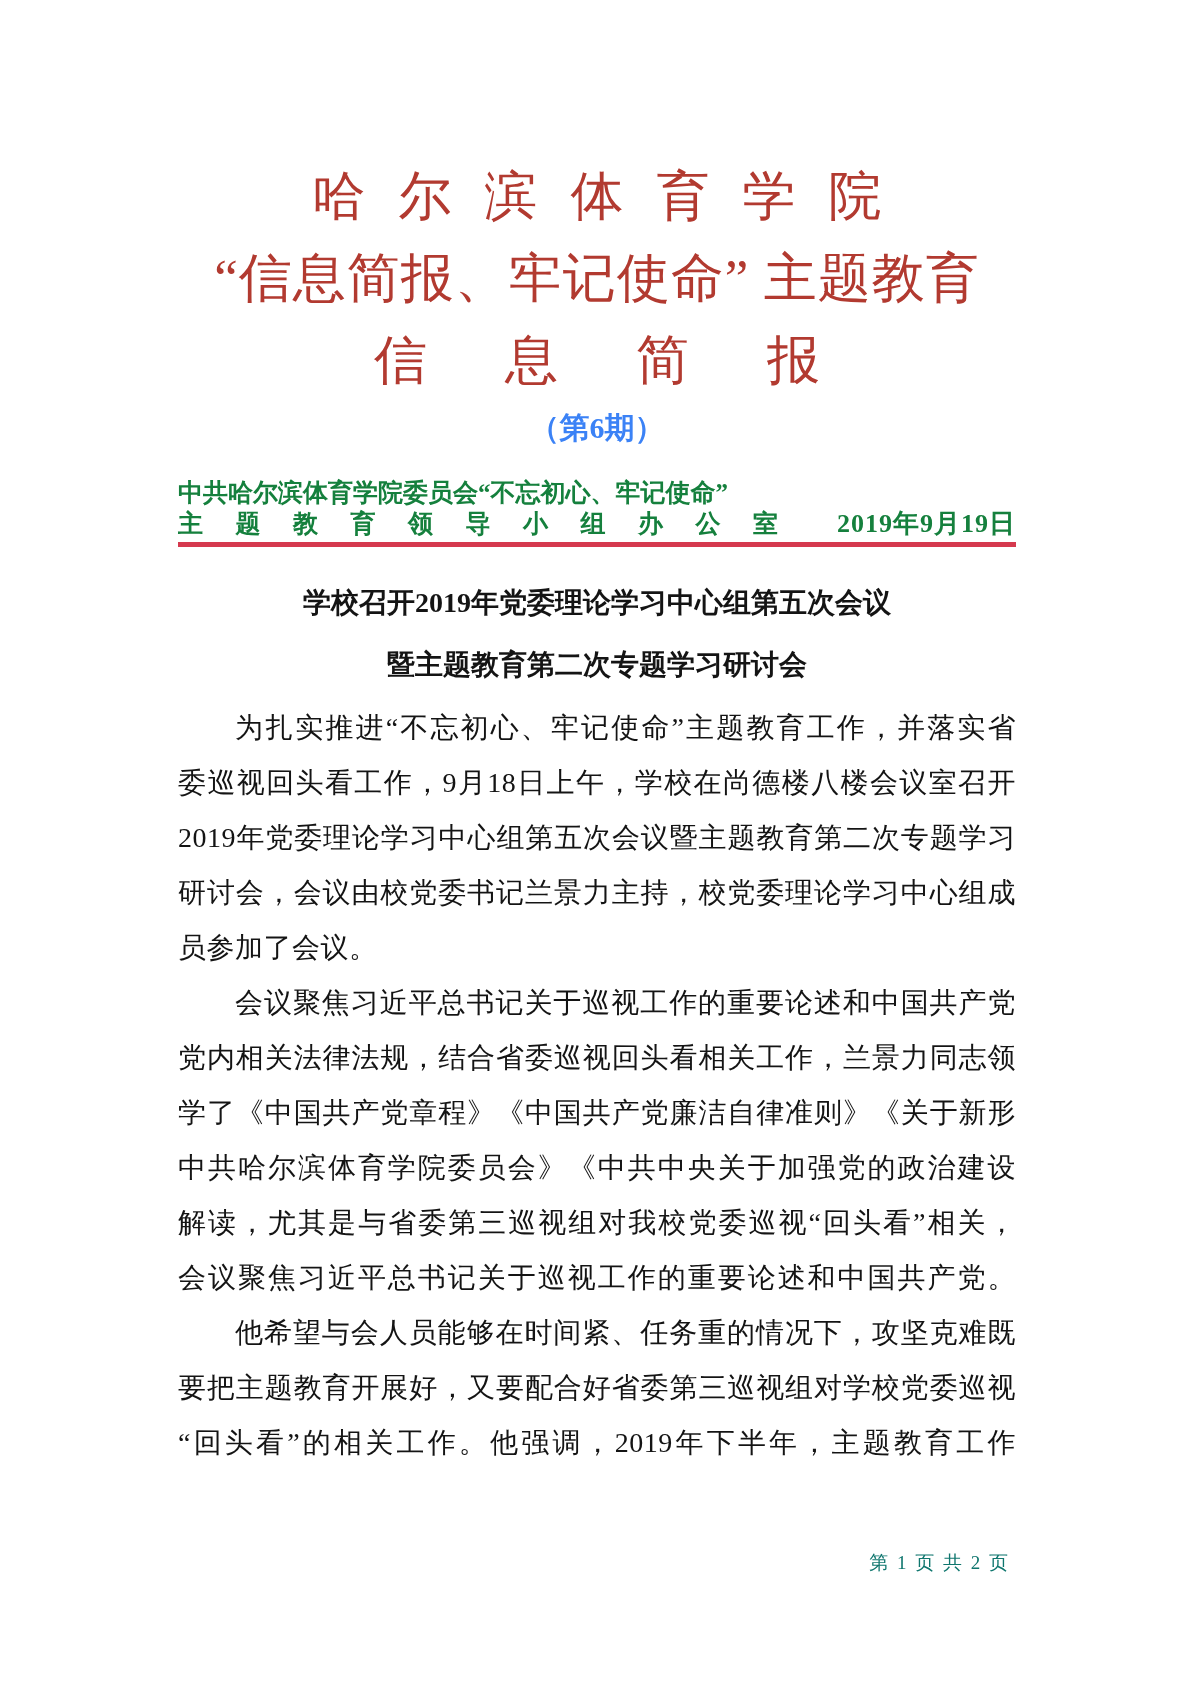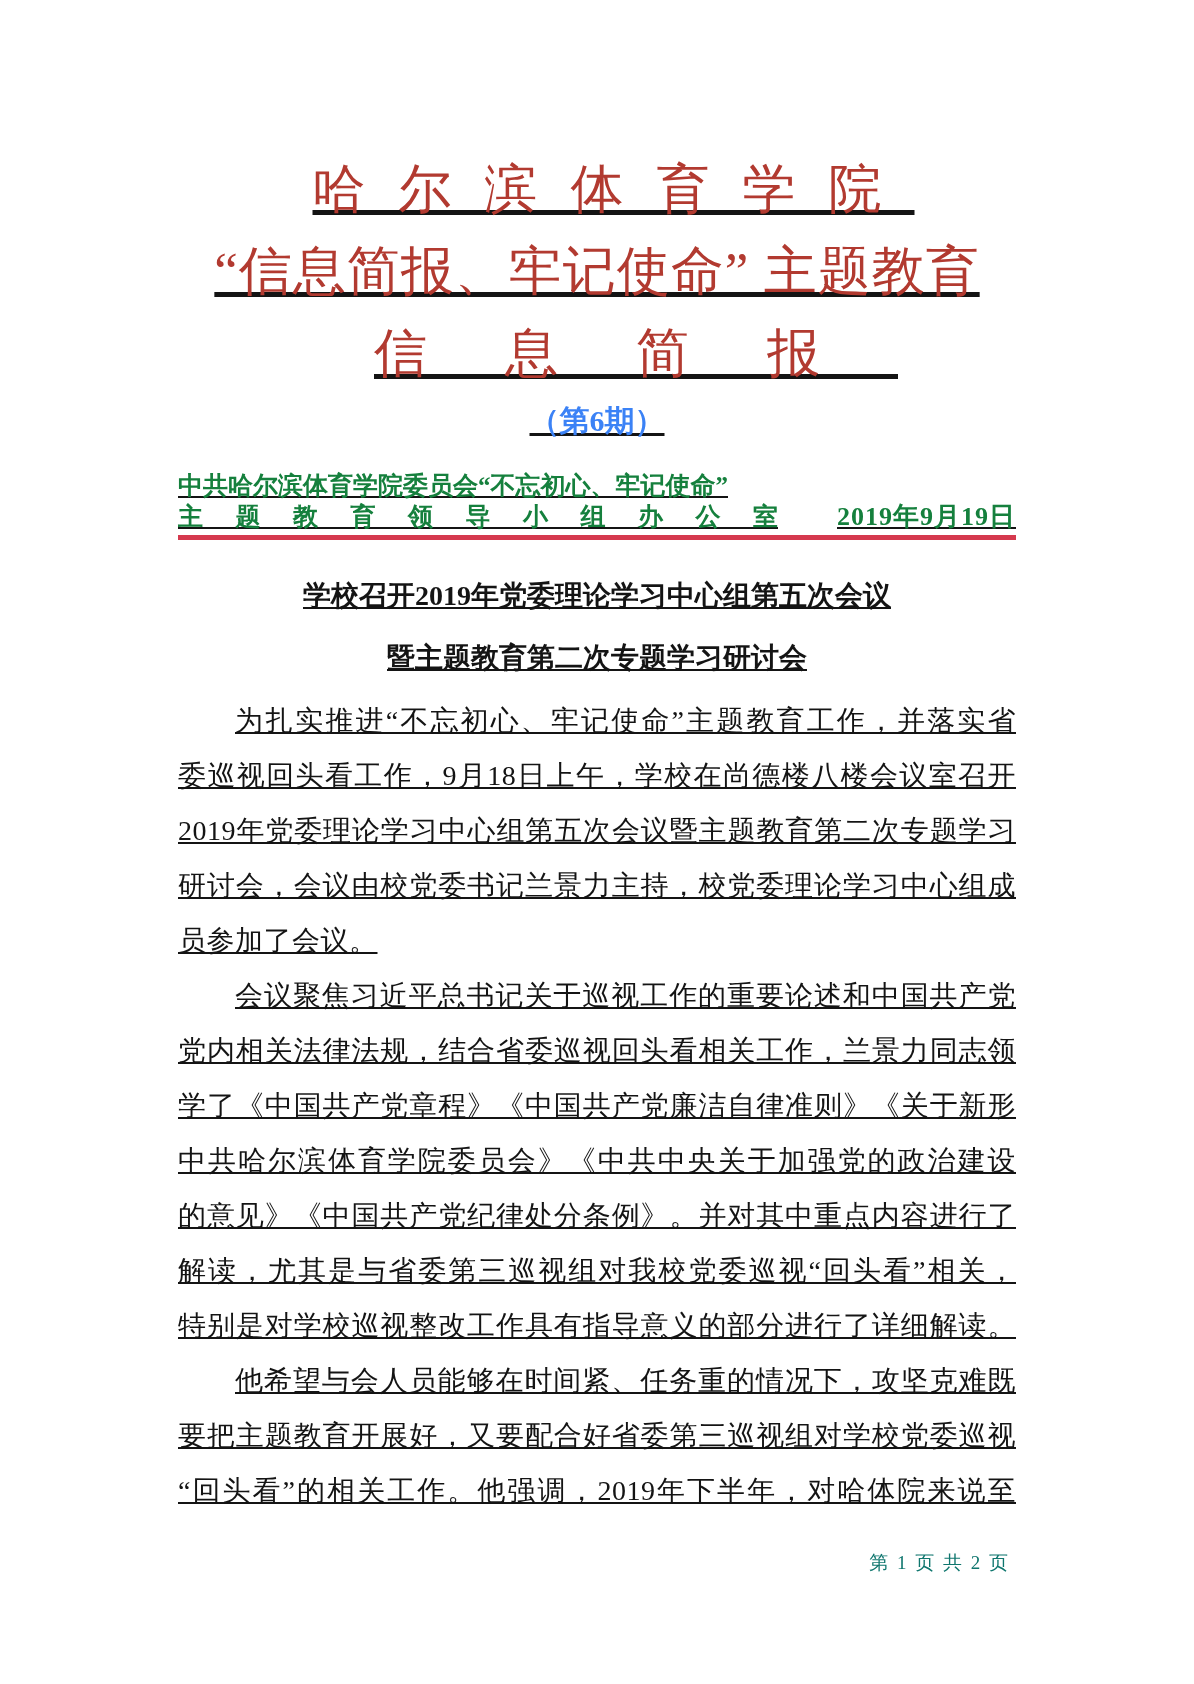--- a/index.html
+++ b/index.html
@@ -8,21 +8,21 @@
     --ink:#141414;
   }
   html,body{margin:0;padding:0;}
   body{
     width:1194px;height:1684px;background:#ffffff;
     font-family:"Liberation Serif","DejaVu Serif",serif;
     color:var(--ink);
     position:relative;overflow:hidden;
   }
   .page{position:absolute;inset:0;}
-  .content{position:absolute;left:178px;width:838px;top:0;text-decoration:underline;}
+  .content{position:absolute;left:178px;width:838px;top:7px;}
 
   
   .masthead{padding-top:149px;}
   .title-line{
     height:82px;display:flex;align-items:center;justify-content:center;
     color:var(--accent);font-size:53px;white-space:nowrap;
   }
   .title-1{letter-spacing:33px;text-indent:33px;}
   .title-2{letter-spacing:1px;}
   .title-3{letter-spacing:78px;text-indent:78px;}
@@ -94,27 +94,26 @@
         <div class="bline indent">为扎实推进“不忘初心、牢记使命”主题教育工作，并落实省</div>
         <div class="bline">委巡视回头看工作，9月18日上午，学校在尚德楼八楼会议室召开</div>
         <div class="bline">2019年党委理论学习中心组第五次会议暨主题教育第二次专题学习</div>
         <div class="bline">研讨会，会议由校党委书记兰景力主持，校党委理论学习中心组成</div>
         <div class="bline short">员参加了会议。</div>
 
         <div class="bline indent">会议聚焦习近平总书记关于巡视工作的重要论述和中国共产党</div>
         <div class="bline">党内相关法律法规，结合省委巡视回头看相关工作，兰景力同志领</div>
         <div class="bline">学了《中国共产党章程》《中国共产党廉洁自律准则》《关于新形</div>
         <div class="bline">中共哈尔滨体育学院委员会》《中共中央关于加强党的政治建设</div>
-        <div class="bline">的意见》《中国共产党纪律处分条例》。并对其中重点内容进行了</div>
         <div class="bline">解读，尤其是与省委第三巡视组对我校党委巡视“回头看”相关，</div>
-        <div class="bline">特别是对学校巡视整改工作具有指导意义的部分进行了详细解读。</div>
+        <div class="bline">会议聚焦习近平总书记关于巡视工作的重要论述和中国共产党。</div>
 
         <div class="bline indent">他希望与会人员能够在时间紧、任务重的情况下，攻坚克难既</div>
         <div class="bline">要把主题教育开展好，又要配合好省委第三巡视组对学校党委巡视</div>
-        <div class="bline">“回头看”的相关工作。他强调，2019年下半年，对哈体院来说至</div>
+        <div class="bline">“回头看”的相关工作。他强调，2019年下半年，主题教育工作</div>
       </section>
     </main>
 
   </div>
 
   <footer class="page-footer">
     <span>第 1 页 共 2 页</span>
   </footer>
 </div>
 

